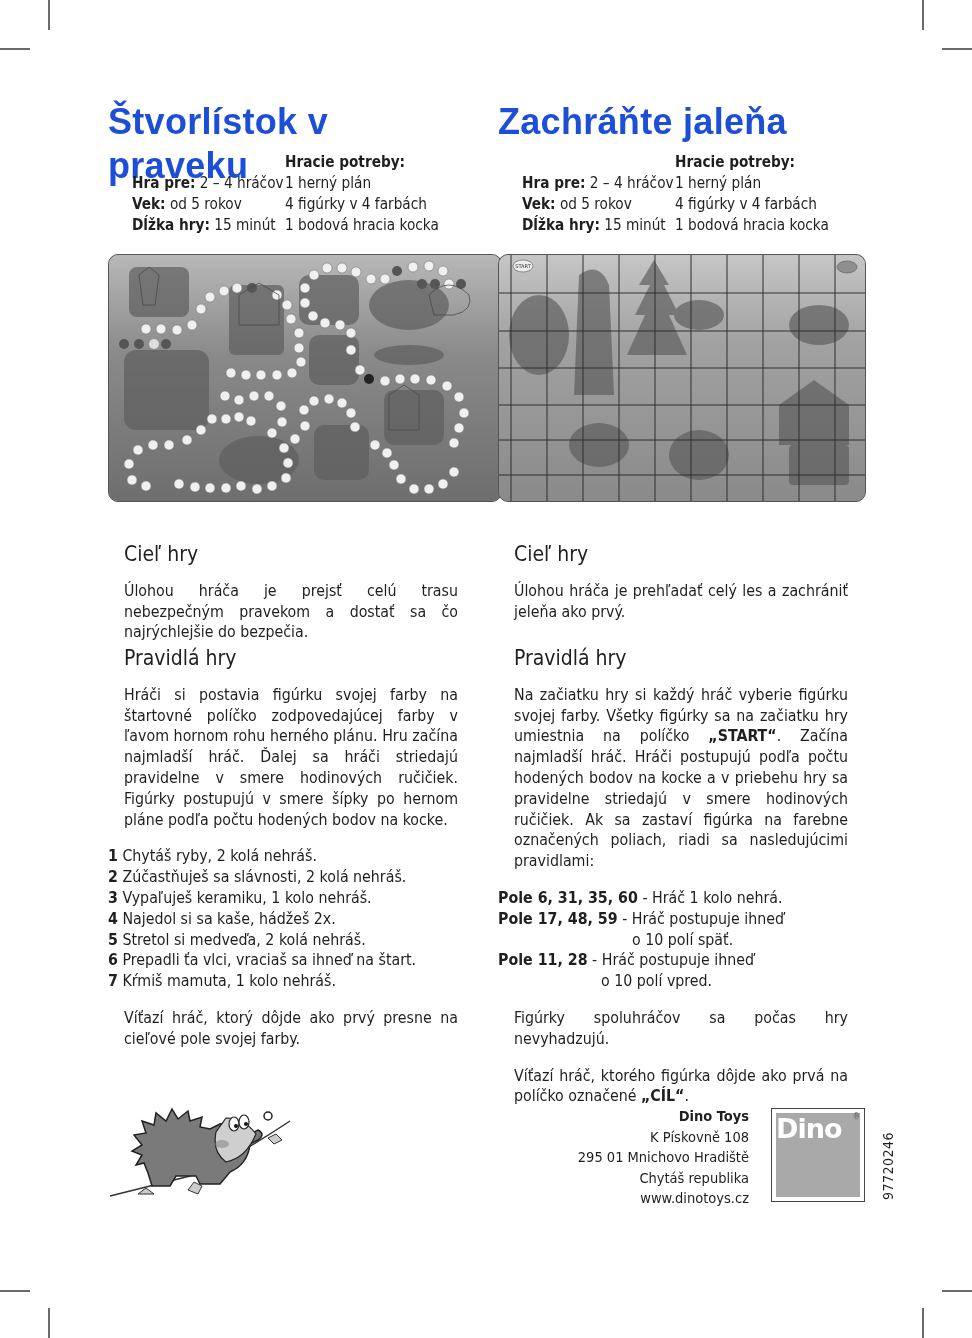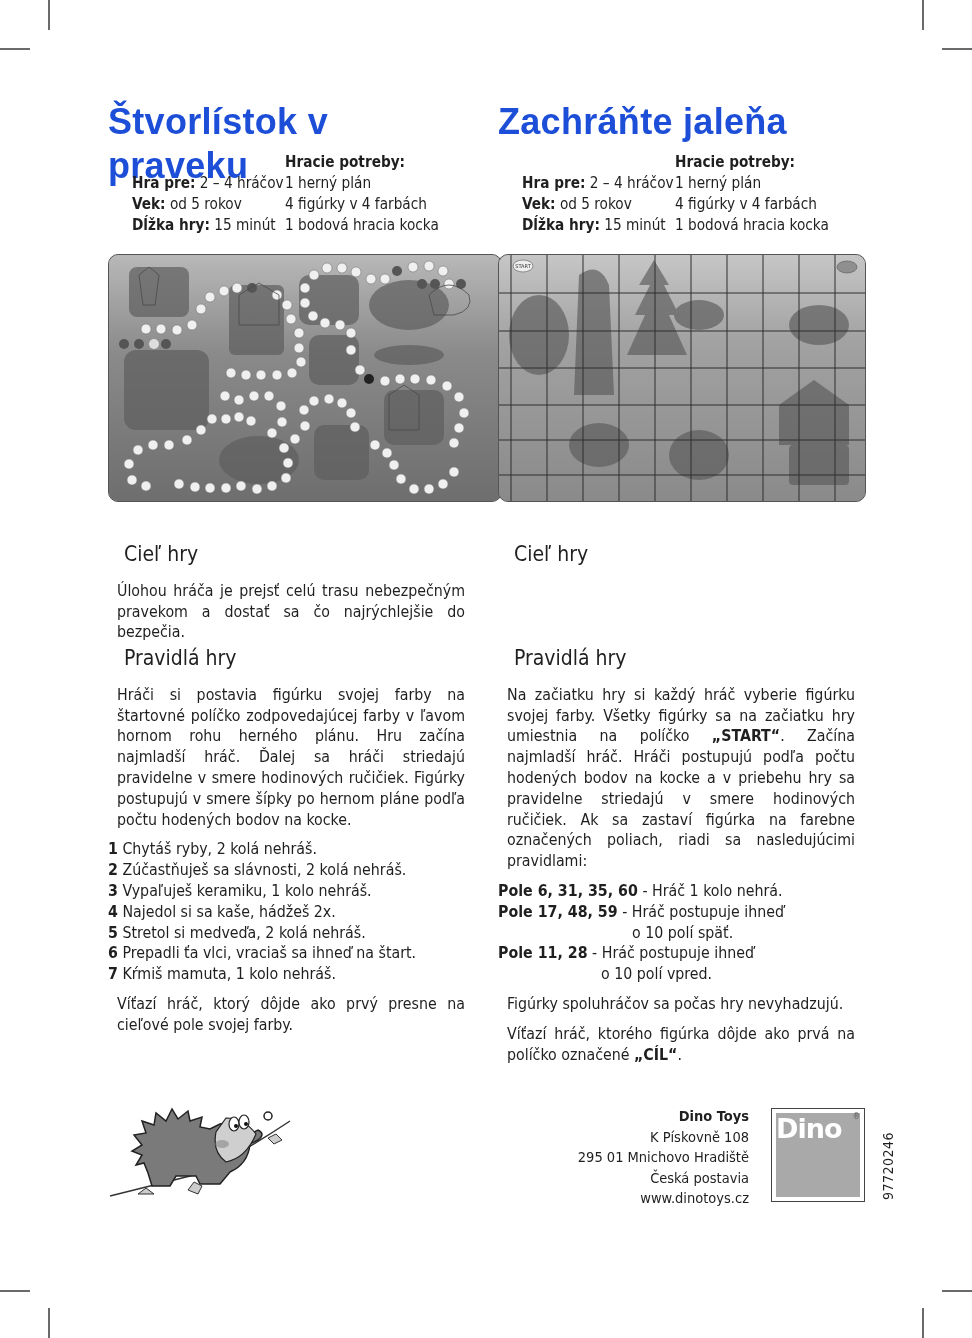--- a/index.html
+++ b/index.html
@@ -13,21 +13,21 @@
              font-size:36px; letter-spacing:0.3px; height:44px; line-height:44px; color:#1d4ed8; }
   .meta { position:relative; margin-top:8px; height:86px; font-size:15.2px; line-height:21px; }
   .meta .l { position:absolute; left:0; top:21px;margin-left:24px; }
   .meta .r { position:absolute; left:177px; top:0; }
   .meta b { font-weight:bold; }
   .board { position:absolute; top:254px; height:246px; border:1.5px solid #555; border-radius:10px; overflow:hidden; background:#8e8e8e; }
   .board.left { left:108px; width:392px; }
   .board.right { left:498px; width:366px; }
   .section { position:absolute; width:366px; font-size:15.8px; line-height:20.8px; }
   .section h3 { margin:16px; font-size:21px; font-weight:normal; line-height:20.8px; }
-  .section p { margin:9px; text-align:justify; }
+  .section p { margin:16px; text-align:justify; }
   .rule-line b { font-weight:bold; }
   .indent { padding-left:134px; }
   .indent2 { padding-left:103px; }
   .footer-addr { position:absolute; right:223px; top:1106px; text-align:right; font-size:14.5px; line-height:20.5px;margin-left:20px; }
   .footer-addr b { font-weight:bold; }
   .logo { position:absolute; left:771px; top:1108px; width:92px; height:92px; border:1.5px solid #444; background:#fff; }
   .logo .inner { position:absolute; left:4px; top:4px; right:4px; bottom:4px; background:#a9a9a9; }
   .logo .txt { position:absolute; left:4px; top:4px; color:#fff; font-family:"DejaVu Sans",sans-serif; font-weight:bold; font-size:27px; letter-spacing:-1px; }
   .logo .reg { position:absolute; right:4px; top:3px; font-size:8px; color:#555; }
   .code { position:absolute; left:880px; top:1200px; transform-origin:left top; transform:rotate(-90deg); font-size:14px; letter-spacing:0.5px; }
@@ -262,20 +262,21 @@
   </svg>
 </div>
 
 <div class="section" style="left:108px; top:528px;">
   <h3>Cieľ hry</h3>
   <p>Úlohou hráča je prejsť celú trasu nebezpečným pravekom a dostať sa čo najrýchlejšie do bezpečia.</p>
 </div>
 
 <div class="section" style="left:498px; top:528px;">
   <h3>Cieľ hry</h3>
+  <p>Úlohou hráča je prehľadať celý les a zachrániť jeleňa ako prvý.</p>
 </div>
 
 <div class="section" style="left:108px; top:632px;">
   <h3>Pravidlá hry</h3>
   <p>Hráči si postavia figúrku svojej farby na štartovné políčko zodpovedajúcej farby v ľavom hornom rohu herného plánu. Hru začína najmladší hráč. Ďalej sa hráči striedajú pravidelne v smere hodinových ručičiek. Figúrky postupujú v smere šípky po hernom pláne podľa počtu hodených bodov na kocke.</p>
   <div class="rule-line"><b>1</b><span> Chytáš ryby, 2 kolá nehráš.</span></div>
   <div class="rule-line"><b>2</b><span> Zúčastňuješ sa slávnosti, 2 kolá nehráš.</span></div>
   <div class="rule-line"><b>3</b><span> Vypaľuješ keramiku, 1 kolo nehráš.</span></div>
   <div class="rule-line"><b>4</b><span> Najedol si sa kaše, hádžeš 2x.</span></div>
   <div class="rule-line"><b>5</b><span> Stretol si medveďa, 2 kolá nehráš.</span></div>
@@ -310,21 +311,21 @@
     <path d="M80 112 l6 -8 l8 4 l-4 8 z" fill="#ccc" stroke="#333"></path>
     <path d="M30 116 l8 -6 l8 6 z" fill="#ccc" stroke="#333"></path>
     <path d="M160 60 l8 -4 l6 6 l-8 4 z" fill="#ccc" stroke="#333"></path>
   </svg>
 </div>
 
 <div class="footer-addr">
   <div><b>Dino Toys</b></div>
   <div>K Pískovně 108</div>
   <div>295 01 Mnichovo Hradiště</div>
-  <div>Česká postavia</div>
+  <div>Chytáš republika</div>
   <div>www.dinotoys.cz</div>
 </div>
 
 <div class="logo">
   <div class="inner"></div>
   <div class="txt">Dino</div>
   <div class="reg">®</div>
 </div>
 
 <div class="code">97720246</div>

